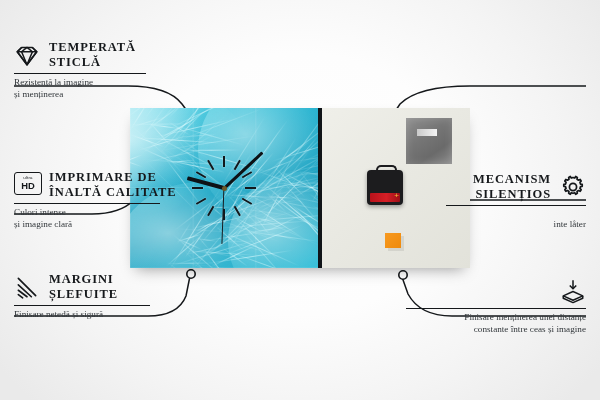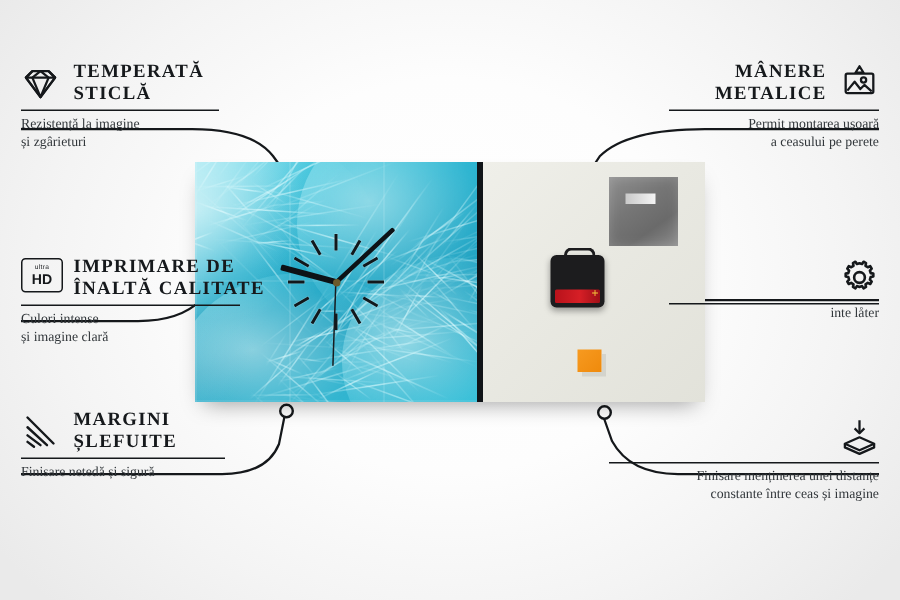--- a/index.html
+++ b/index.html
@@ -388,21 +388,21 @@
             <path d="M7 9l5 12 5-12"></path>
         </svg>
       </span>
       <span>
         <div class="title">TEMPERATĂ</div>
         <div class="title">STICLĂ</div>
       </span>
     </div>
     <div class="rule" style="width:132px"></div>
     <div class="desc">Rezistență la imagine</div>
-    <div class="desc" style="margin-top:0">și zgârieturi</div>
+    <div class="desc" style="margin-top:0">și menținerea</div>
   </div>
 
   <div class="callout" style="left:14px;top:170px;width:170px">
     <div class="head">
       <span class="ic">
         <span class="hd-badge">
           <span class="u">ultra</span>
           <span class="h">HD</span>
         </span>
       </span>
@@ -428,51 +428,36 @@
       </span>
       <span>
         <div class="title">MARGINI</div>
         <div class="title">ȘLEFUITE</div>
       </span>
     </div>
     <div class="rule" style="width:136px"></div>
     <div class="desc">Finisare netedă și sigură</div>
   </div>
 
-  <div class="callout" style="right:14px;top:40px;width:160px;text-align:right">
-    <div class="head r">
-      <span class="ic">
-        <svg viewBox="0 0 24 24" fill="none" stroke="currentColor" stroke-width="1.4" stroke-linejoin="round">
-          <path d="M12 2 L9.5 6 h5z"></path>
-          <rect x="3.5" y="6.5" width="17" height="12" rx="1"></rect>
-          <circle cx="14.5" cy="10.5" r="1.6"></circle>
-          <path d="M4.5 17 L9 11.5 L12.5 16 L15 13.5 L19.5 17.5"></path>
-        </svg>
-      </span>
-      <span>
-        <div class="title">MÂNERE</div>
-        <div class="title">METALICE</div>
-      </span>
-    </div>
-    <div class="rule" style="width:140px;margin-left:auto"></div>
-    <div class="desc">Permit montarea ușoară</div>
-    <div class="desc" style="margin-top:0">a ceasului pe perete</div>
-  </div>
 
   <div class="callout" style="right:14px;top:172px;width:160px;text-align:right">
     <div class="head r">
       <span class="ic">
         <svg viewBox="0 0 24 24" fill="none" stroke="currentColor" stroke-width="1.6" stroke-linejoin="round">
           <path d="M12 3.2l1.6.5.9-1.4 1.5.9-.3 1.6 1.4.9 1.5-.7.9 1.5-1.1 1.2.5 1.6 1.6.3v1.8l-1.6.3-.5 1.6 1.1 1.2-.9 1.5-1.5-.7-1.4.9.3 1.6-1.5.9-.9-1.4-1.6.5-1.6-.5-.9 1.4-1.5-.9.3-1.6-1.4-.9-1.5.7-.9-1.5 1.1-1.2-.5-1.6-1.6-.3v-1.8l1.6-.3.5-1.6-1.1-1.2.9-1.5 1.5.7 1.4-.9-.3-1.6 1.5-.9.9 1.4z"></path>
           <circle cx="12" cy="12" r="3.3"></circle>
         </svg>
       </span>
+      <span>
+        <div class="title">MECANISM</div>
+        <div class="title">SILENȚIOS</div>
+      </span>
     </div>
     <div class="rule" style="width:140px;margin-left:auto"></div>
-    <div class="desc" style="margin-top:0">inte låter</div>
+    <div class="desc" style="margin-top:13px">inte låter</div>
   </div>
 
   <div class="callout" style="right:14px;top:278px;width:200px;text-align:right">
     <div class="head r">
       <span class="ic">
         <svg viewBox="0 0 24 24" fill="none" stroke="currentColor" stroke-width="1.4" stroke-linejoin="round">
           <path d="M12 2v8"></path>
             <path d="M9 7l3 3 3-3"></path>
           <path d="M12 12.5 L21 16.5 L12 20.5 L3 16.5 z"></path>
           <path d="M3 16.5v2.2L12 22.7l9-4v-2.2"></path>

